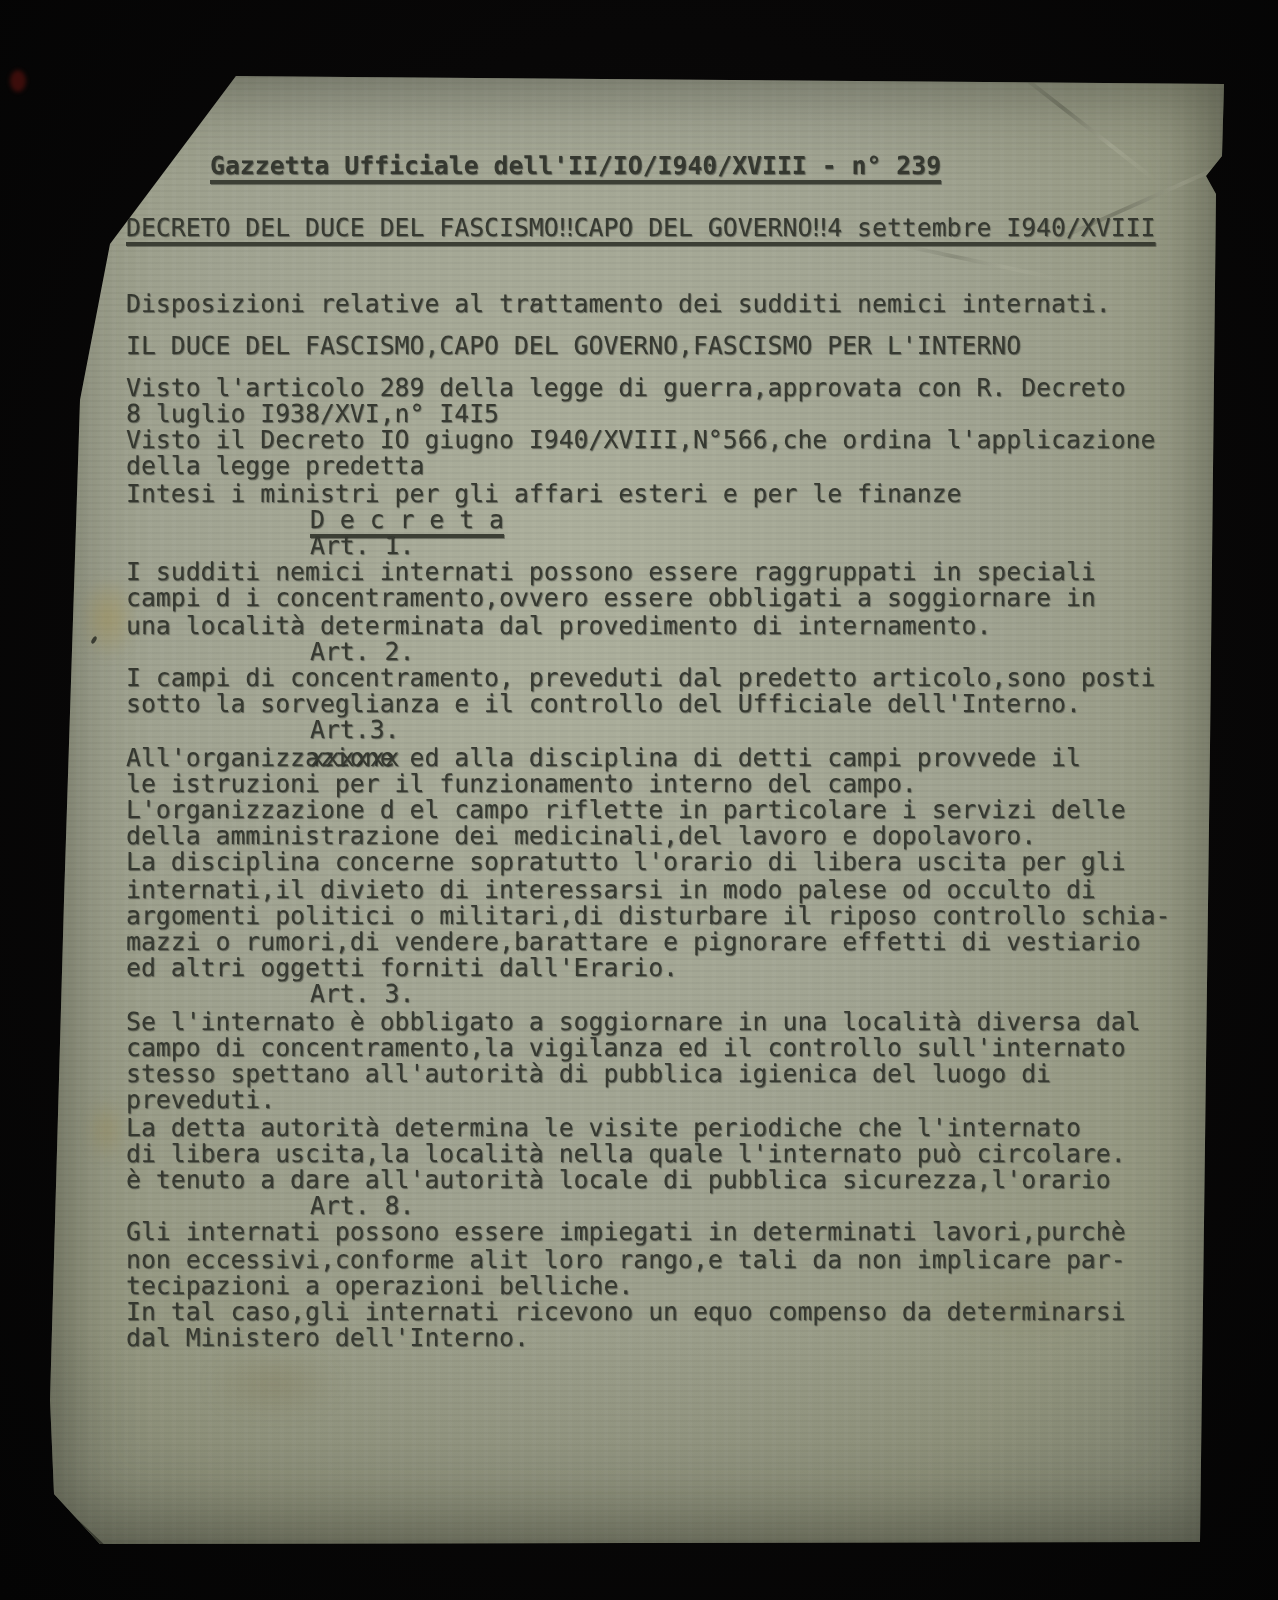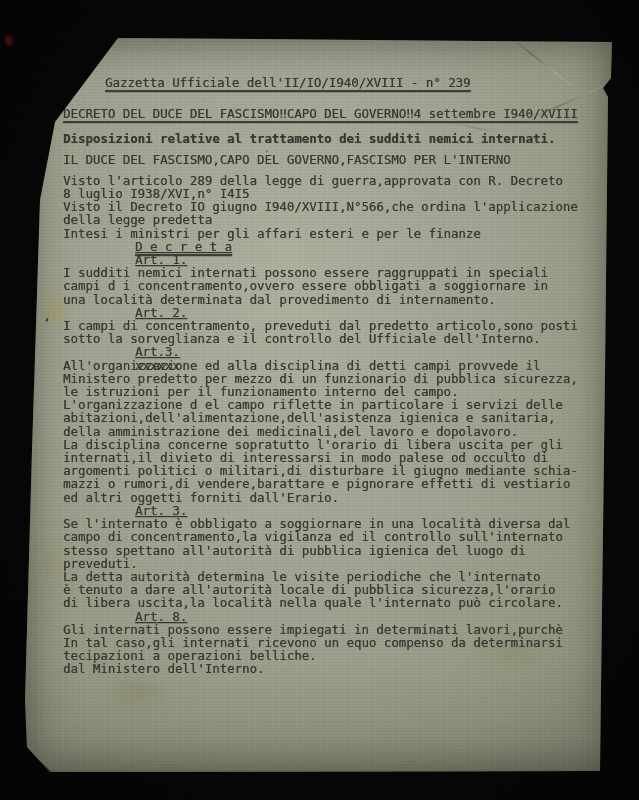--- a/index.html
+++ b/index.html
@@ -60,22 +60,22 @@
   .fold-flap{
     position:absolute;left:5px;top:715px;width:22px;height:25px;
     background:linear-gradient(135deg, #9a9d8b, #82857418);clip-path:polygon(0 8%, 90% 100%, 0 100%);
   }
   #doc-text{
     position:absolute;left:43px;top:42px;width:548px;
     font-size:12.4px;line-height:13.2px;color:#363931;
   }
   .line{white-space:pre;min-height:13.2px;}
   .line .txt{text-shadow:0.4px 0.4px 0.5px rgba(28,30,25,.5);}
-  .line.g{margin-left:42px;}
-  .line.ind{margin-left:72px;text-decoration:underline;}
+  .line.g{margin-left:42px;font-weight:bold;}
+  .line.ind{margin-left:92px;}
   .line.u .txt{
     text-decoration:underline;text-decoration-thickness:1.5px;
     text-underline-offset:3px;text-decoration-color:#3c3f35;
   }
   .line.struck{position:relative;}
   .line.struck .over{position:absolute;left:0;top:14px;color:#363931;text-shadow:0.4px 0.4px 0.5px rgba(28,30,25,.5);text-align:right;}
 </style>
 </head>
 <body>
 
@@ -92,56 +92,55 @@
   <div class="crease c1"></div>
   <div class="crease c2"></div>
   <div class="crease c3"></div>
   <div id="ink-specks"></div>
   <div class="fold-shadow"></div>
   <div class="fold-flap"></div>
 
   <div id="doc-text">
       <div class="line u g"><span class="txt">Gazzetta Ufficiale dell'II/IO/I940/XVIII - n° 239</span></div>
       <div class="line u" style="margin-top: 18px;"><span class="txt">DECRETO DEL DUCE DEL FASCISMO‼CAPO DEL GOVERNO‼4 settembre I940/XVIII</span></div>
-      <div class="line" style="margin-top: 12px; font-weight: bold;"><span class="txt">Disposizioni relative al trattamento dei sudditi nemici internati.</span></div>
+      <div class="line" style="margin-top: 25px;"><span class="txt">Disposizioni relative al trattamento dei sudditi nemici internati.</span></div>
       <div class="line" style="margin-top: 7px;"><span class="txt">IL DUCE DEL FASCISMO,CAPO DEL GOVERNO,FASCISMO PER L'INTERNO</span></div>
       <div class="line" style="margin-top: 8px;"><span class="txt">Visto l'articolo 289 della legge di guerra,approvata con R. Decreto</span></div>
       <div class="line"><span class="txt">8 luglio I938/XVI,n° I4I5</span></div>
       <div class="line"><span class="txt">Visto il Decreto IO giugno I940/XVIII,N°566,che ordina l'applicazione</span></div>
       <div class="line"><span class="txt">della legge predetta</span></div>
       <div class="line"><span class="txt">Intesi i ministri per gli affari esteri e per le finanze</span></div>
       <div class="line u ind"><span class="txt">D e c r e t a</span></div>
       <div class="line ind"><span class="txt">Art. 1.</span></div>
       <div class="line"><span class="txt">I sudditi nemici internati possono essere raggruppati in speciali</span></div>
       <div class="line"><span class="txt">campi d i concentramento,ovvero essere obbligati a soggiornare in</span></div>
       <div class="line"><span class="txt">una località determinata dal provedimento di internamento.</span></div>
       <div class="line ind"><span class="txt">Art. 2.</span></div>
       <div class="line"><span class="txt">I campi di concentramento, preveduti dal predetto articolo,sono posti</span></div>
       <div class="line"><span class="txt">sotto la sorveglianza e il controllo del Ufficiale dell'Interno.</span></div>
       <div class="line ind struck"><span class="txt">Art.3.</span><span class="over">xxxxxx</span></div>
       <div class="line"><span class="txt">All'organizzazione ed alla disciplina di detti campi provvede il</span></div>
-      <div class="line"><span class="txt">Ministero predetto per mezzo di un funzionario di pubblica sicurezza,</span></div>
       <div class="line"><span class="txt">le istruzioni per il funzionamento interno del campo.</span></div>
       <div class="line"><span class="txt">L'organizzazione d el campo riflette in particolare i servizi delle</span></div>
-      <div class="line"><span class="txt">abitazioni,dell'alimentazione,dell'asistenza igienica e sanitaria,</span></div>
       <div class="line"><span class="txt">della amministrazione dei medicinali,del lavoro e dopolavoro.</span></div>
       <div class="line"><span class="txt">La disciplina concerne sopratutto l'orario di libera uscita per gli</span></div>
       <div class="line"><span class="txt">internati,il divieto di interessarsi in modo palese od occulto di</span></div>
-      <div class="line"><span class="txt">argomenti politici o militari,di disturbare il giugno mediante schia-</span></div>
+      <div class="line"><span class="txt">argomenti politici o militari,di disturbare il riposo controllo schia-</span></div>
       <div class="line"><span class="txt">mazzi o rumori,di vendere,barattare e pignorare effetti di vestiario</span></div>
       <div class="line"><span class="txt">ed altri oggetti forniti dall'Erario.</span></div>
       <div class="line ind"><span class="txt">Art. 3.</span></div>
       <div class="line"><span class="txt">Se l'internato è obbligato a soggiornare in una località diversa dal</span></div>
       <div class="line"><span class="txt">campo di concentramento,la vigilanza ed il controllo sull'internato</span></div>
       <div class="line"><span class="txt">stesso spettano all'autorità di pubblica igienica del luogo di</span></div>
       <div class="line"><span class="txt">preveduti.</span></div>
       <div class="line"><span class="txt">La detta autorità determina le visite periodiche che l'internato</span></div>
+      <div class="line"><span class="txt">di libera uscita,la località nella quale l'internato può circolare.</span></div>
       <div class="line"><span class="txt">è tenuto a dare all'autorità locale di pubblica sicurezza,l'orario</span></div>
-      <div class="line"><span class="txt">di libera uscita,la località nella quale l'internato può circolare.</span></div>
       <div class="line ind"><span class="txt">Art. 8.</span></div>
       <div class="line"><span class="txt">Gli internati possono essere impiegati in determinati lavori,purchè</span></div>
+      <div class="line"><span class="txt">non eccessivi,conforme alit loro rango,e tali da non implicare par-</span></div>
+      <div class="line"><span class="txt">tecipazioni a operazioni belliche.</span></div>
       <div class="line"><span class="txt">In tal caso,gli internati ricevono un equo compenso da determinarsi</span></div>
-      <div class="line"><span class="txt">tecipazioni a operazioni belliche.</span></div>
       <div class="line"><span class="txt">dal Ministero dell'Interno.</span></div>
     </div>
 
   <div class="vignette"></div>
 </div>
 
 </body></html>

